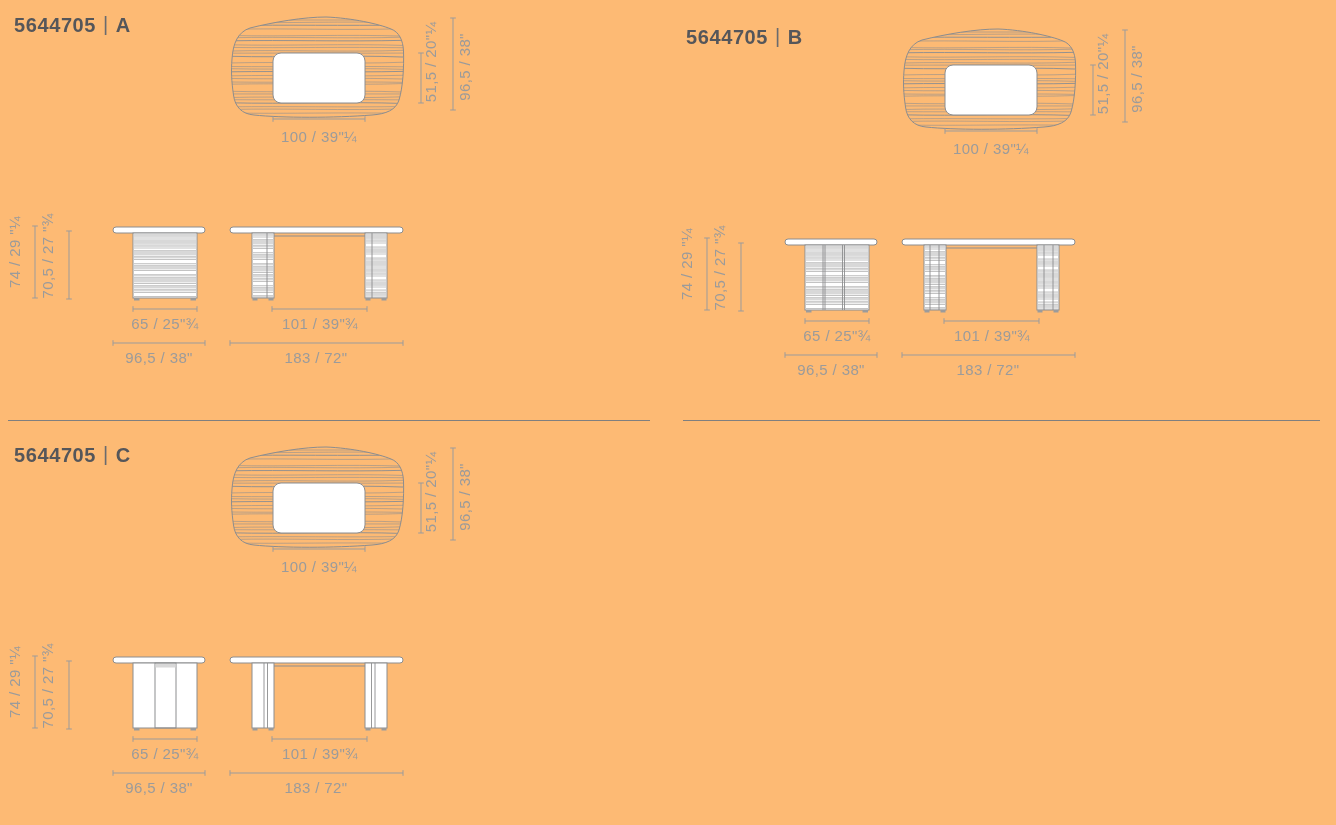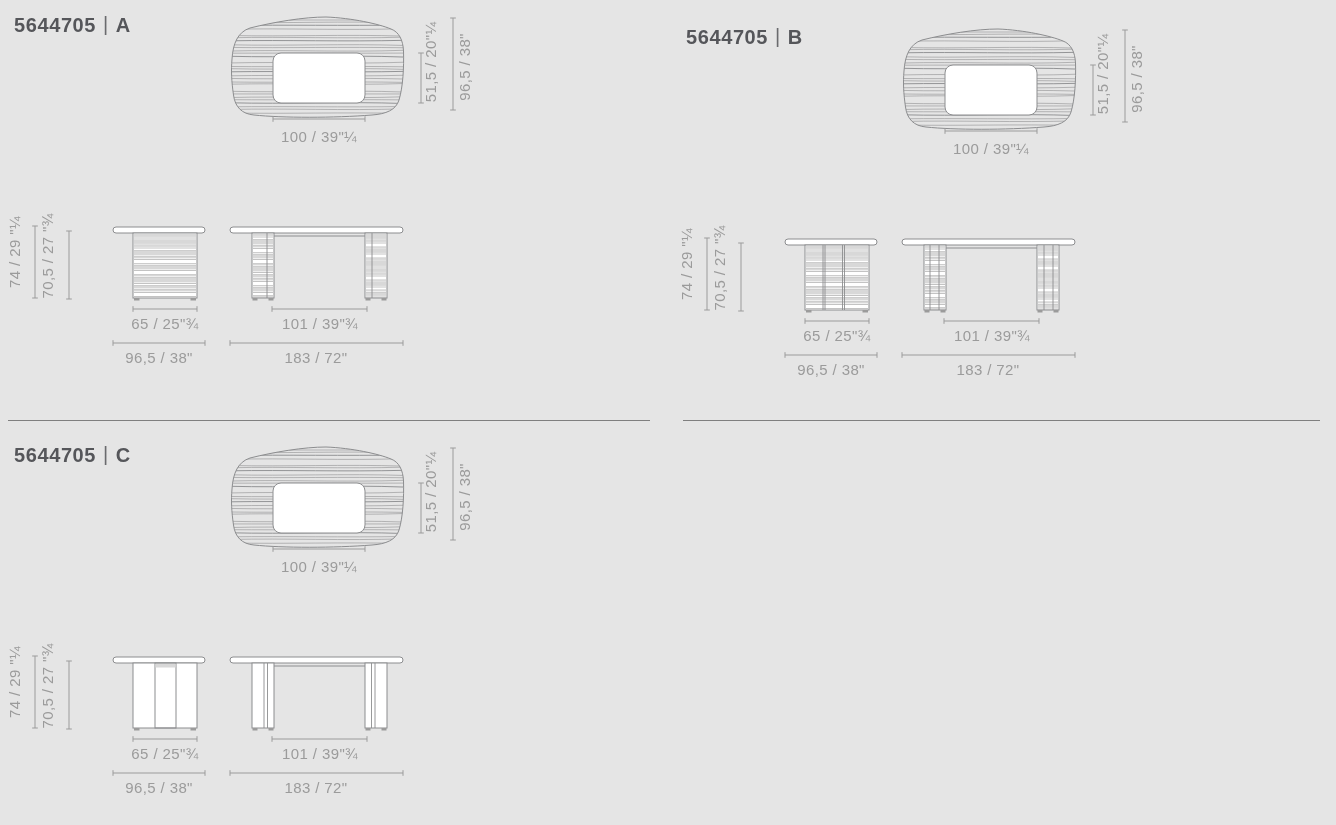--- a/index.html
+++ b/index.html
@@ -1,16 +1,16 @@
 <!DOCTYPE html>
 <html><head>
 <meta charset="utf-8">
 <style>
   html,body{margin:0;padding:0;background:#ffffff;}
-  #stage{position:relative;width:1336px;height:825px;background:#e5e5e5;overflow:hidden;
+  #stage{position:relative;width:1336px;height:825px;background:#fdba74;overflow:hidden;
          font-family:"Liberation Sans", sans-serif;}
   .panel{position:absolute;width:664px;height:400px;}
   .panel-title{position:absolute;left:14px;top:14px;font-size:20px;font-weight:700;
                color:#55565a;letter-spacing:.6px;z-index:2;}
   .panel-title .pipe{font-weight:400;padding:0 7px;position:relative;top:-1px;color:#6a6b6e;}
   svg.drawing{position:absolute;left:0;top:0;}
   .outline{fill:none;stroke:#8c8d8f;stroke-width:1;}
   .outline-f{fill:#ffffff;stroke:#8c8d8f;stroke-width:1;}
   .ln{stroke:#8c8d8f;stroke-width:1;}
   .joint{stroke:#8c8d8f;stroke-width:.9;}

